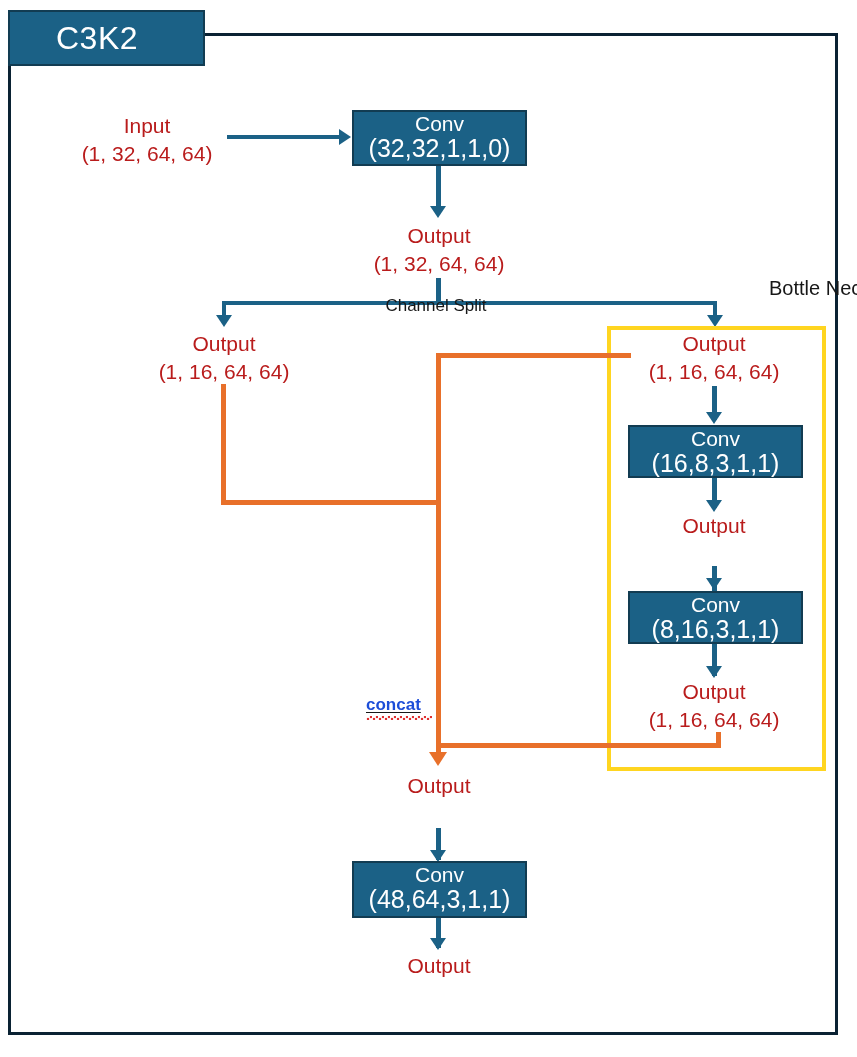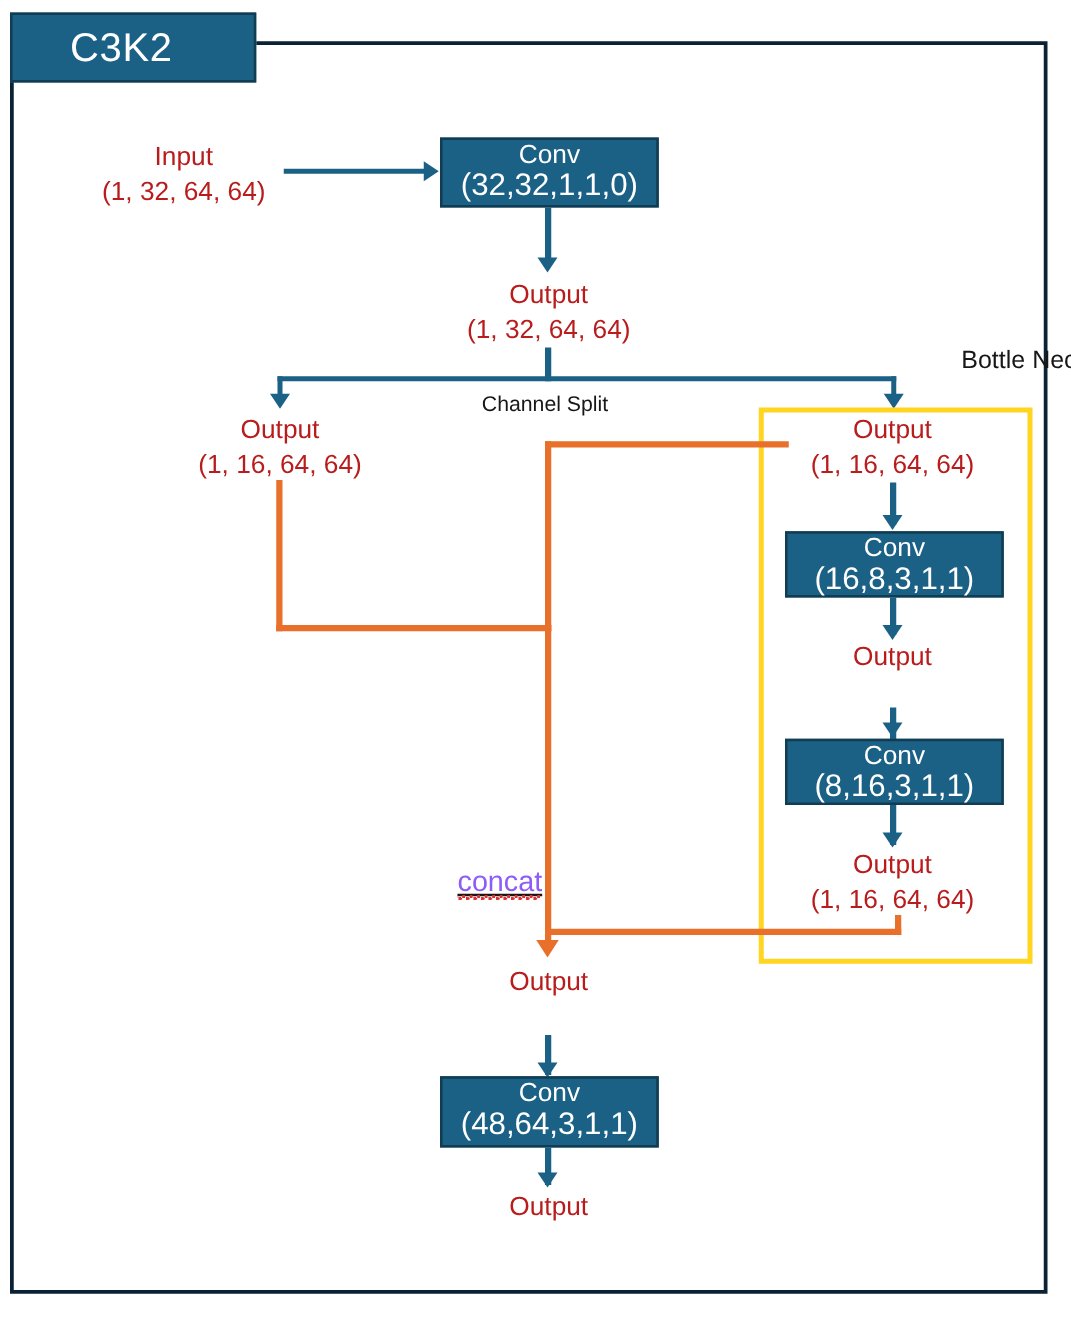--- a/index.html
+++ b/index.html
@@ -92,27 +92,28 @@
     position: absolute;
     color: #171717;
     font-size: 20px;
     line-height: 25px;
     text-align: center;
     white-space: nowrap;
     margin-left: 19px;
   }
   .lbl-concat {
     position: absolute;
-    color: #8b5cf6;
-    font-size: 23px;
+    color: #1d4ed8;
+    font-size: 17px;
     line-height: 22px;
     white-space: nowrap;
     text-decoration: underline;
     text-decoration-color: #171717;
     text-underline-offset: 2px;
+    font-weight: bold;
   }
   .squiggle {
     position: absolute;
     height: 4px;
     background-image:
       radial-gradient(circle at 2px 3px, #e03030 1.4px, transparent 1.6px),
       radial-gradient(circle at 5px 1px, #e03030 1.4px, transparent 1.6px);
     background-size: 6px 4px;
     background-repeat: repeat-x;
   }
@@ -191,21 +192,21 @@
 
   <div class="ln blue" style="left:436px; top:278px; width:5px; height:27px;"></div>
   <div class="ln blue" style="left:222px; top:301px; width:495px; height:4px;"></div>
 
   <div class="ln blue" style="left:222px; top:301px; width:4px; height:18px;"></div>
   <div class="arrow-down" style="left:216px; top:315px;"></div>
 
   <div class="ln blue" style="left:713px; top:301px; width:4px; height:18px;"></div>
   <div class="arrow-down" style="left:707px; top:315px;"></div>
 
-  <div class="lbl-small" style="left:373px; top:313px; width:126px;">Channel Split</div>
+  <div class="lbl-small" style="left:373px; top:295px; width:126px;">Channel Split</div>
 
   <div class="lbl" style="left:138px; top:330px; width:172px;">
     <span class="l1">Output</span>
     <span class="l2">(1, 16, 64, 64)</span>
   </div>
 
   <div class="bn-frame"></div>
   <div class="lbl-bn" style="left:750px; top:276px; width:75px;">
     <span class="l1">Bottle</span>
     <span class="l2">Neck</span>

